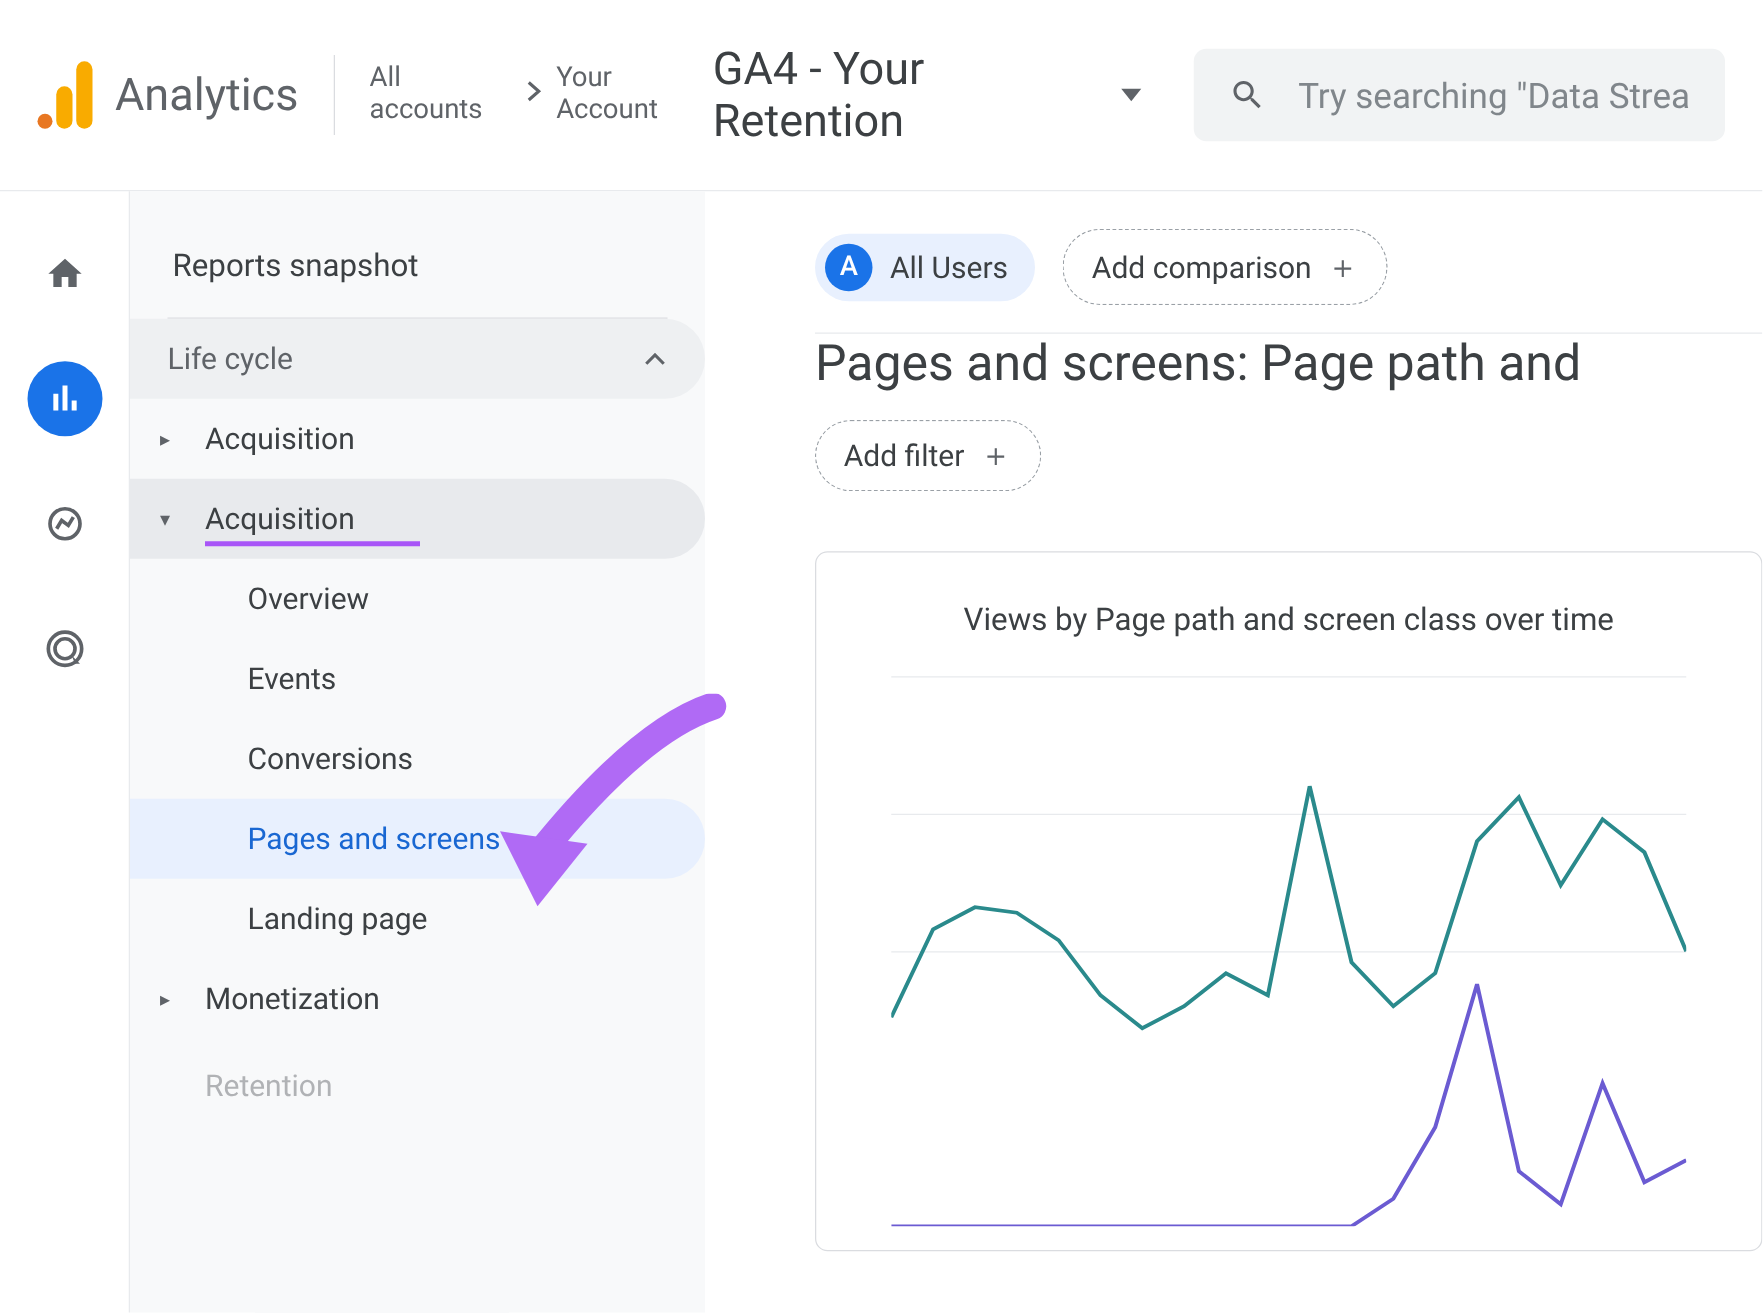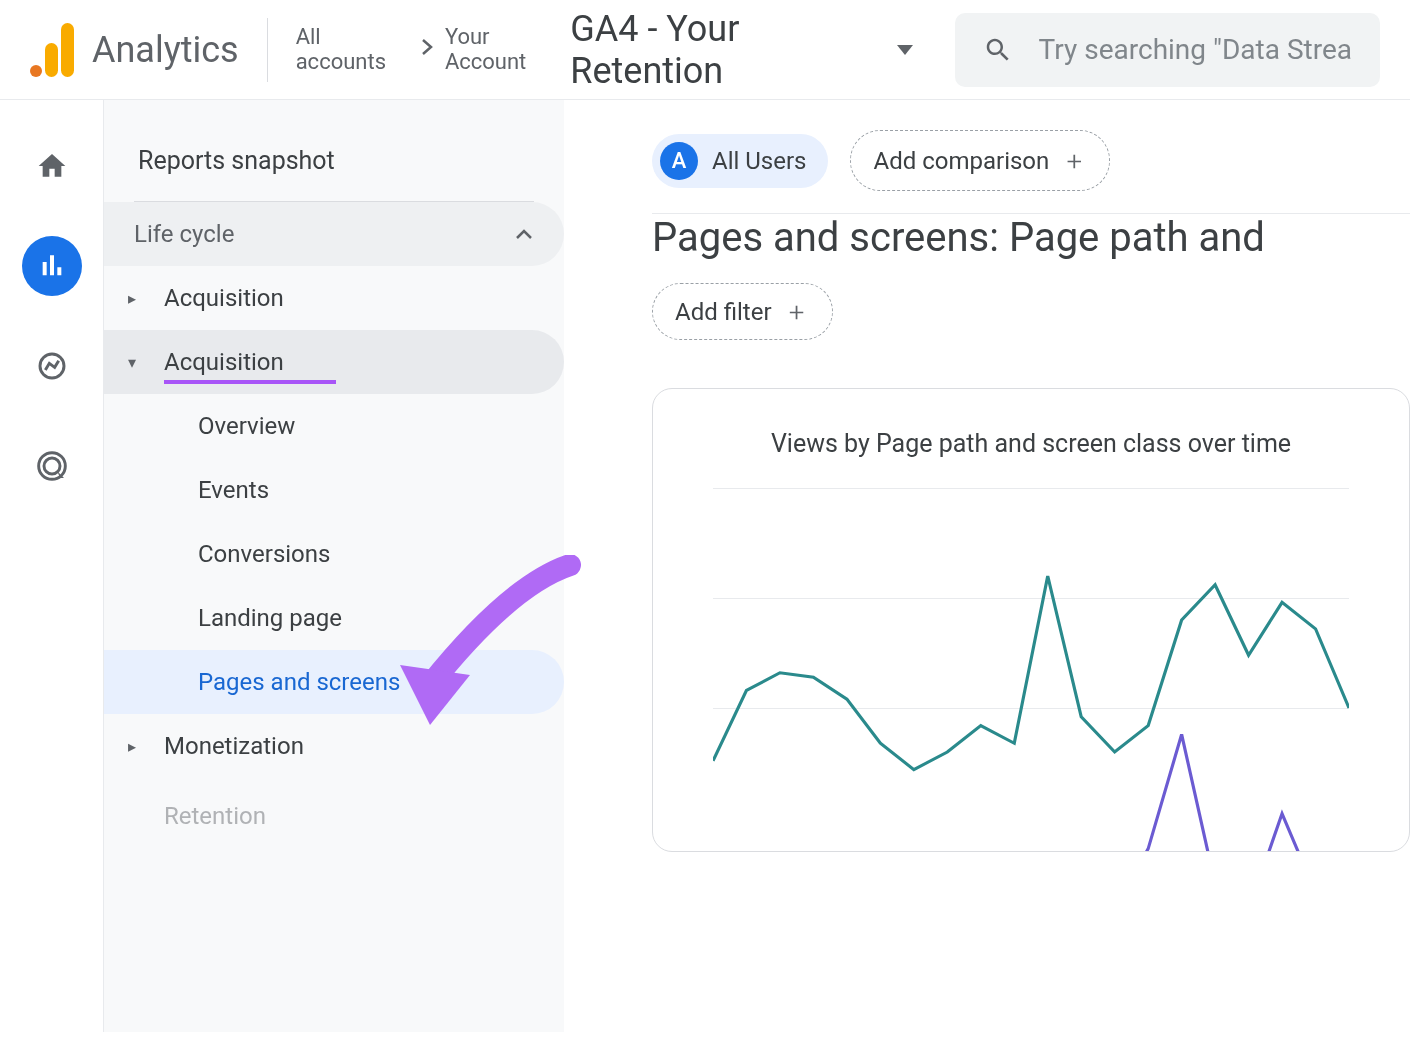--- a/index.html
+++ b/index.html
@@ -11,21 +11,21 @@
     body {
       background: #fff;
       width: 1410px;
       height: 1050px;
       overflow: hidden;
       position: relative;
     }
     .header {
       display: flex;
       align-items: center;
-      height: 100px;
+      height: 153px;
       border-bottom: 1px solid #e8eaed;
       padding: 0 30px;
     }
     .logo-section {
       display: flex;
       align-items: center;
       gap: 18px;
     }
     .logo-icon {
       display: flex;
@@ -295,23 +295,23 @@
       border-radius: 30px;
       padding: 10px 22px;
       font-size: 24px;
       color: #3c4043;
       cursor: pointer;
       margin-top: 22px;
     }
     .chart-card {
       margin-top: 48px;
       border: 1px solid #dadce0;
-      border-radius: 20px;
+      border-radius: 10px;
       padding: 40px 60px 0 60px;
-      height: 464px;
+      height: 560px;
       position: relative;
       overflow: hidden;
     }
     .chart-title {
       font-size: 25px;
       color: #3c4043;
       text-align: center;
       margin-bottom: 30px;
       white-space: nowrap;
     }
@@ -418,22 +418,22 @@
       <span>Acquisition</span>
     </div>
     <div class="sidebar-subsection expanded">
       <span class="arrow-icon">▾</span>
       <span>Acquisition</span>
       <div class="underline-purple"></div>
     </div>
     <div class="sidebar-subitem">Overview</div>
     <div class="sidebar-subitem">Events</div>
     <div class="sidebar-subitem">Conversions</div>
+    <div class="sidebar-subitem selected">Pages and screens</div>
     <div class="sidebar-subitem">Landing page</div>
-    <div class="sidebar-subitem selected">Pages and screens</div>
     <div class="sidebar-subsection">
       <span class="arrow-icon">▸</span>
       <span>Monetization</span>
     </div>
     <div class="sidebar-subsection" style="margin-top:6px;">
       <span class="arrow-icon"></span>
       <span class="faded" style="color:#b0b2b5">Retention</span>
     </div>
   </div>
 

